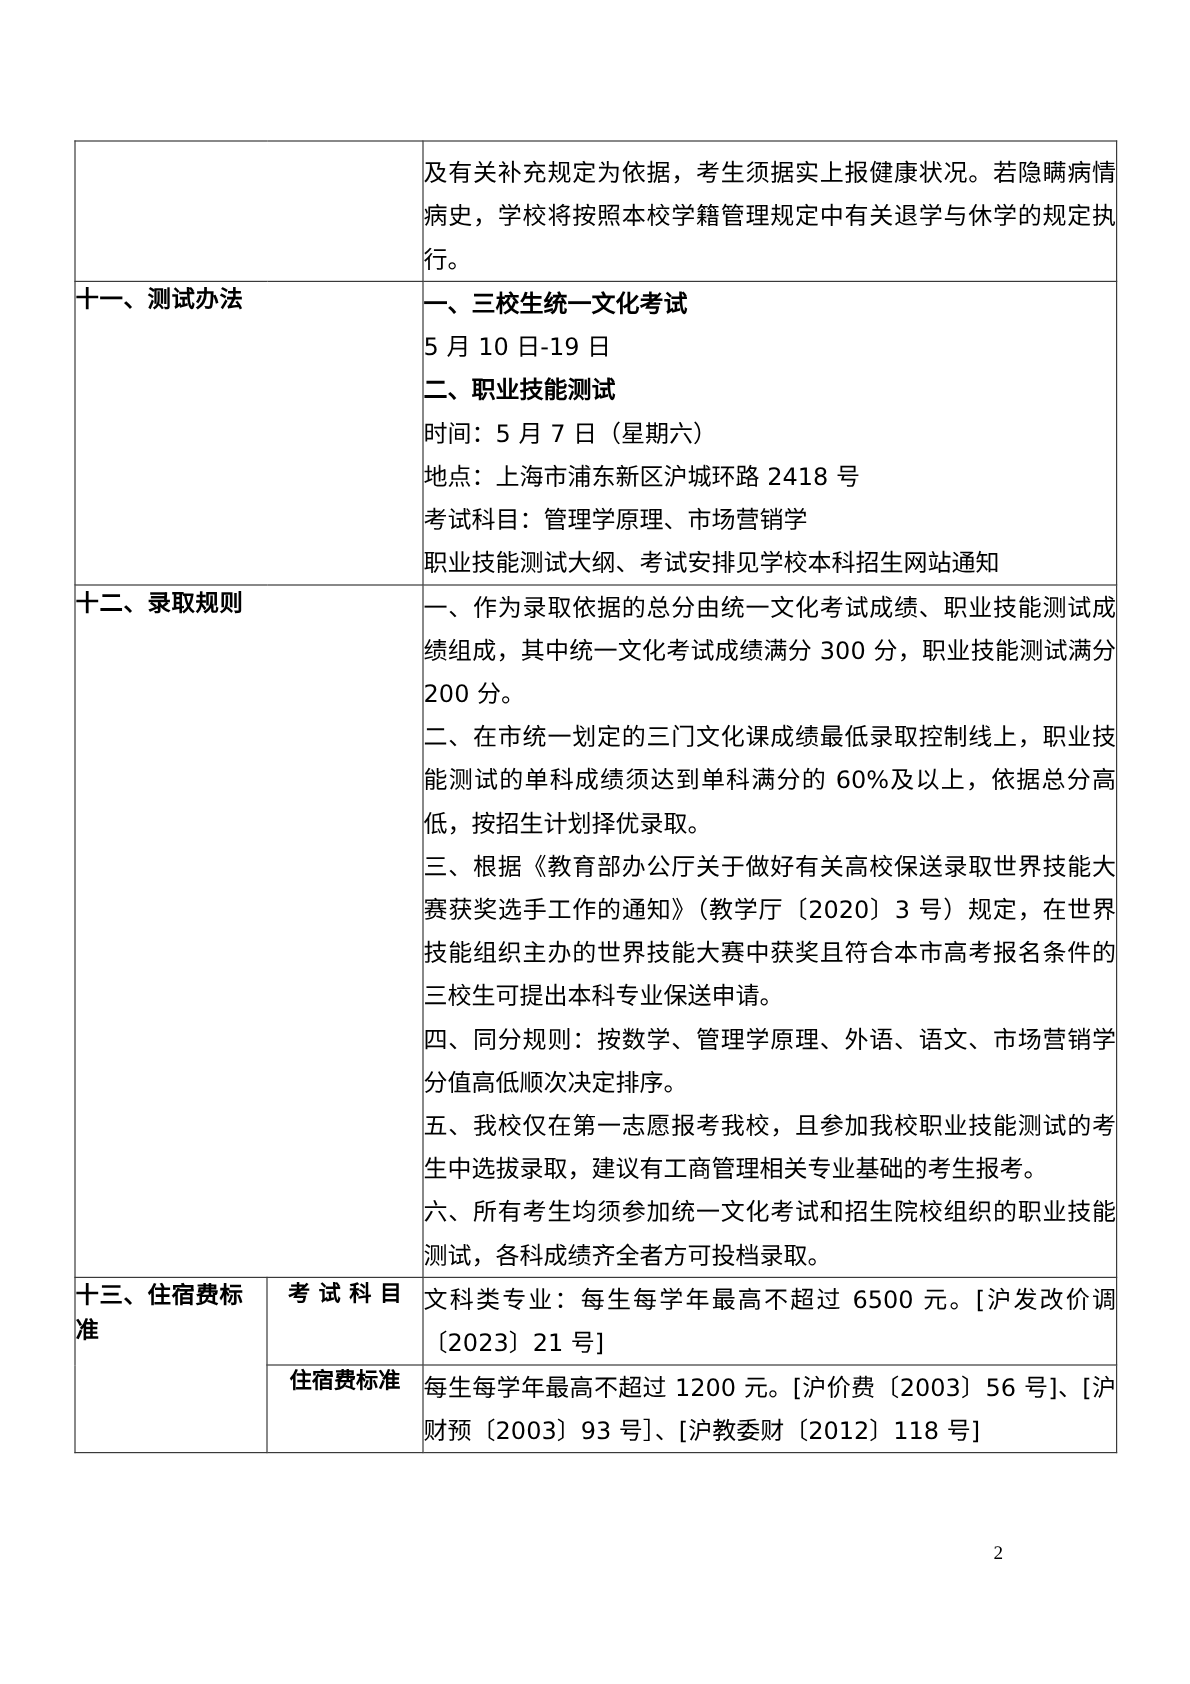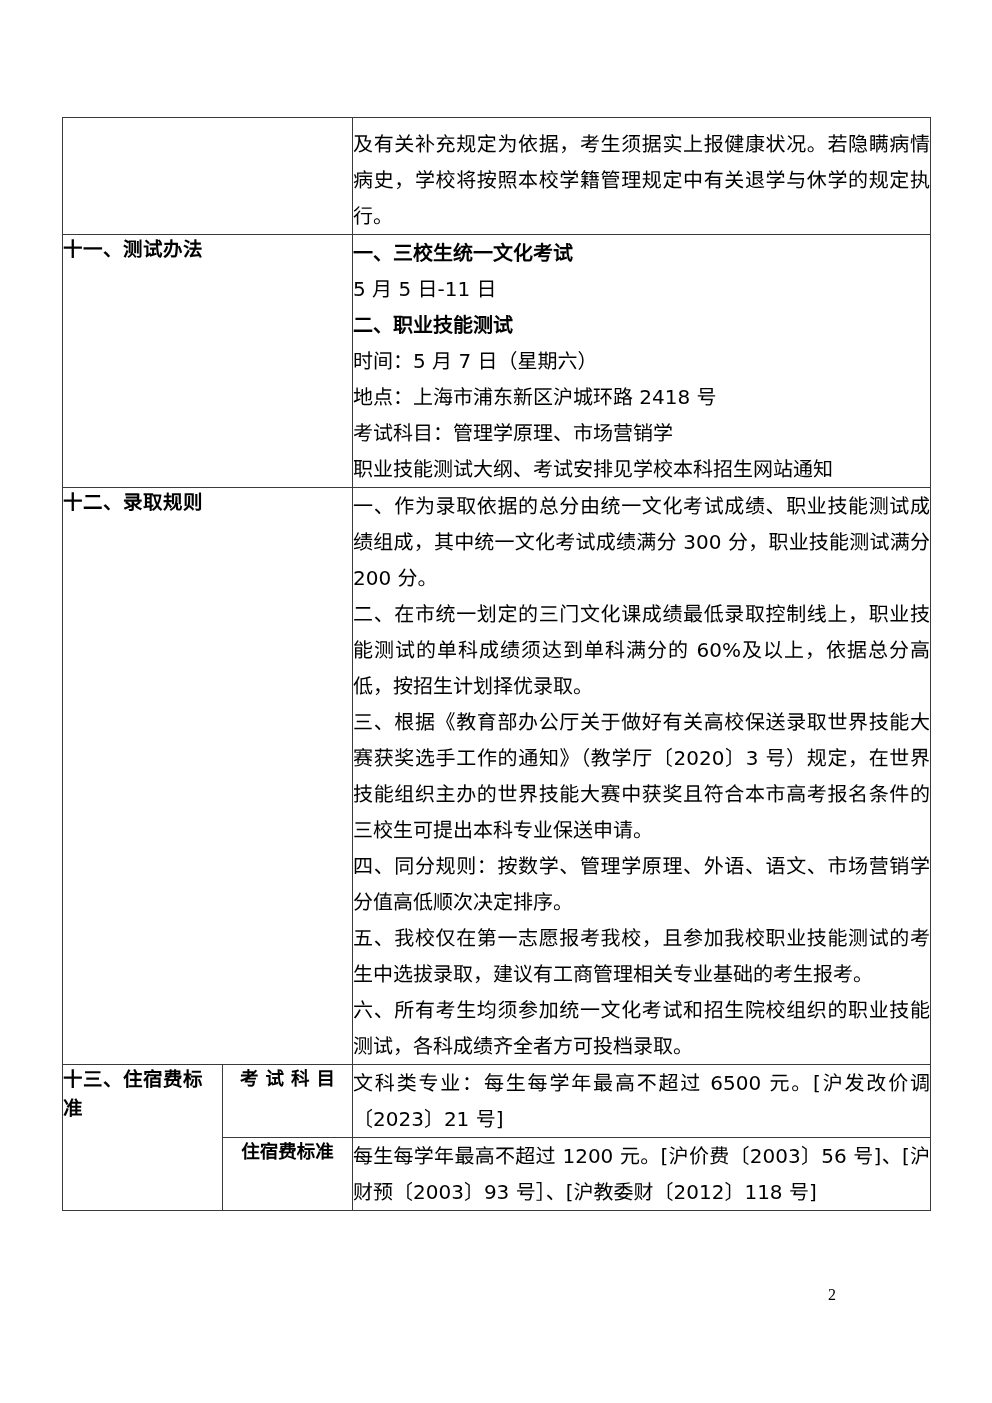--- a/index.html
+++ b/index.html
@@ -123,21 +123,21 @@
         <td class="label-cell empty-cell" colspan="2"></td>
         <td class="body-cell">
           <p>及有关补充规定为依据，考生须据实上报健康状况。若隐瞒病情病史，学校将按照本校学籍管理规定中有关退学与休学的规定执行。</p>
         </td>
       </tr>
 
       <tr>
         <td class="label-cell" colspan="2">十一、测试办法</td>
         <td class="body-cell">
           <p class="bold">一、三校生统一文化考试</p>
-          <p>5 月 5 日-11 日</p>
+          <p>5 月 10 日-19 日</p>
           <p class="bold">二、职业技能测试</p>
           <p>时间：5 月 7 日（星期六）</p>
           <p>地点：上海市浦东新区沪城环路 2418 号</p>
           <p>考试科目：管理学原理、市场营销学</p>
           <p>职业技能测试大纲、考试安排见学校本科招生网站通知</p>
         </td>
       </tr>
 
       <tr>
         <td class="label-cell" colspan="2">十二、录取规则</td>

